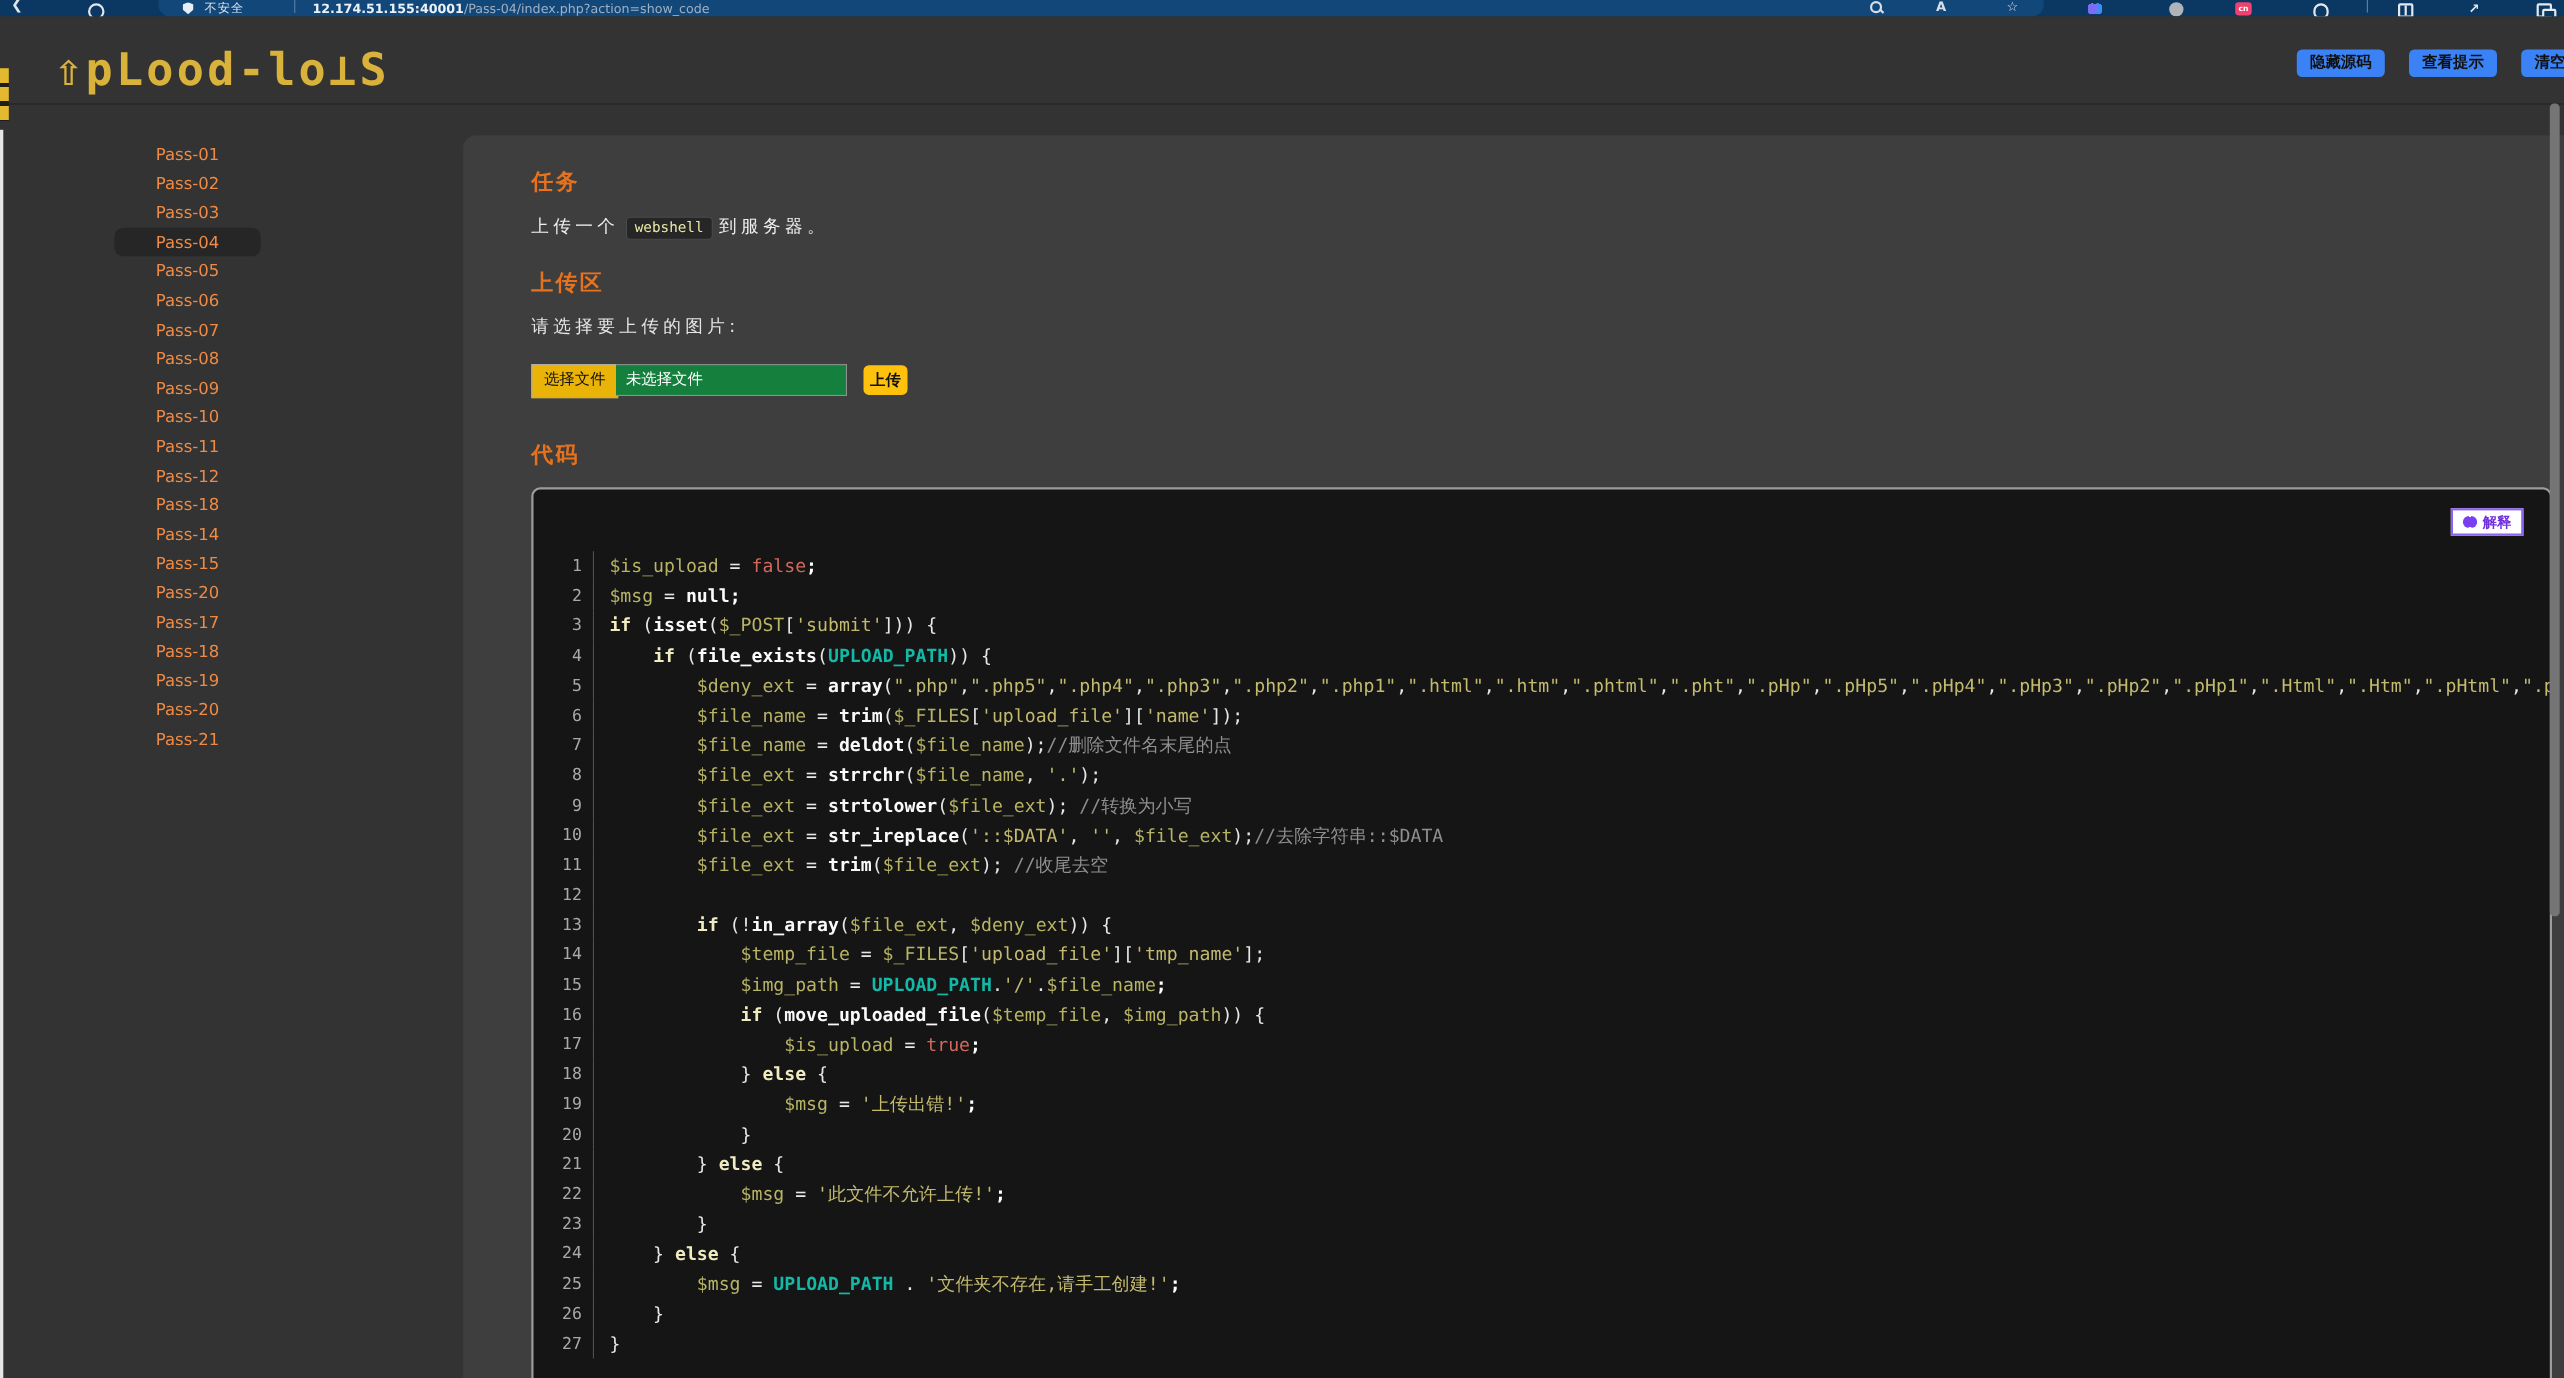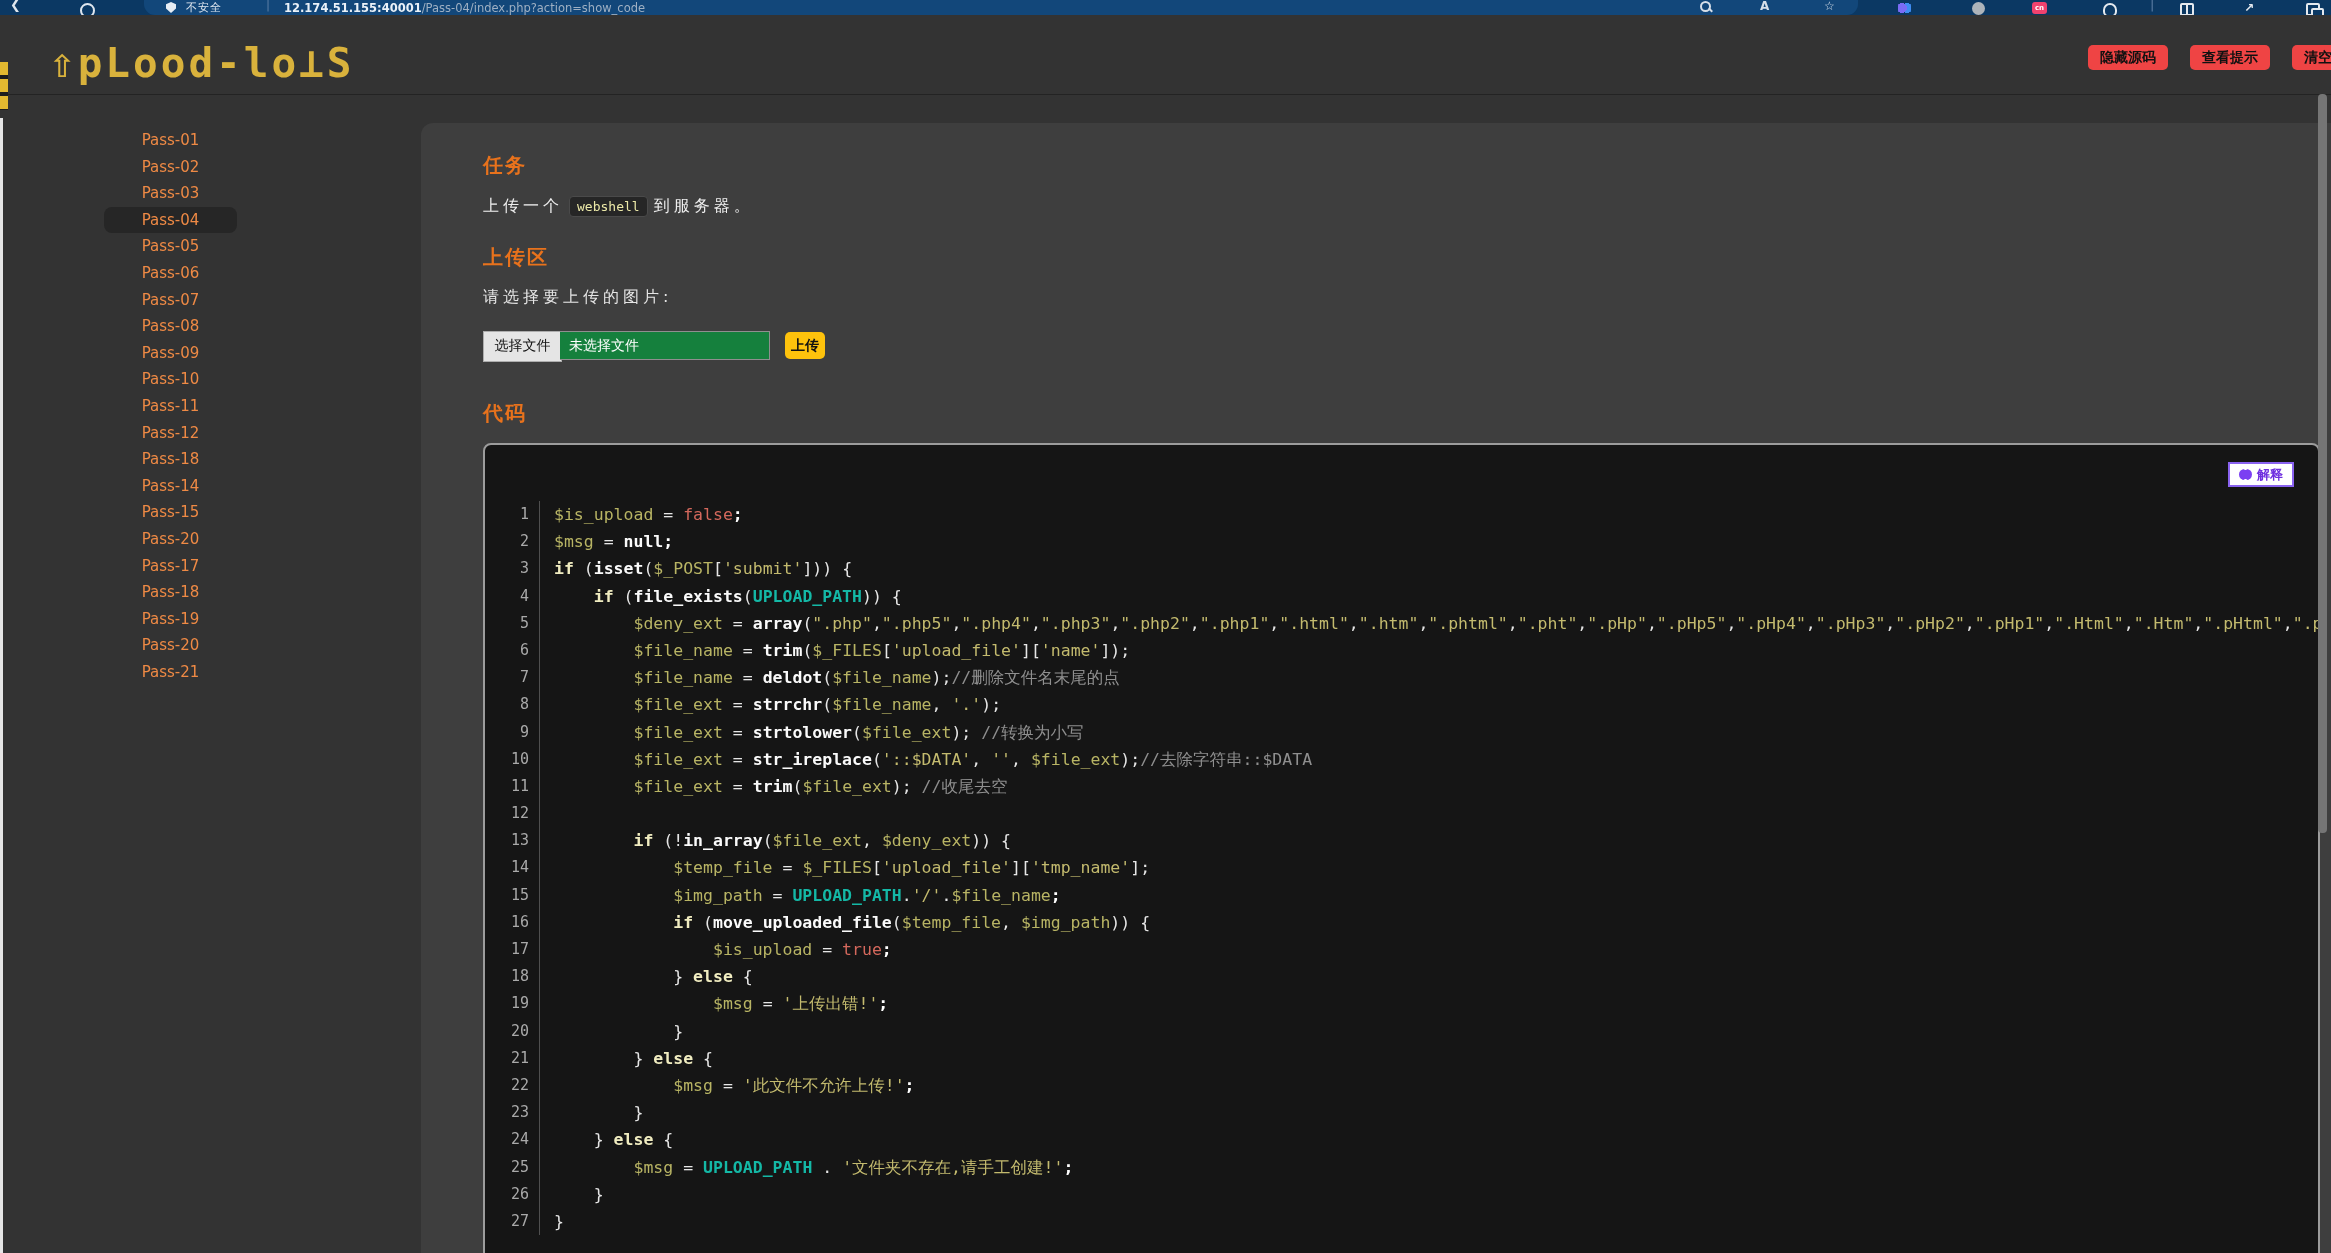--- a/index.html
+++ b/index.html
@@ -33,41 +33,41 @@
   .sq-ic.copy::after{content:"";position:absolute;left:3px;top:3px;width:9px;height:8px;border:2px solid #e4e9ef;
                      border-radius:2px;background:#0b3863;}
   .share-arrow{position:absolute;top:1px;color:#e4e9ef;font-size:12px;font-weight:bold;}
 
   
   .header{position:absolute;left:0;top:15px;width:2331px;height:79px;background:#333;border-bottom:1px solid #232323;}
   .logo{position:absolute;left:50px;top:24px;font-family:"DejaVu Sans Mono","Liberation Mono",monospace;
         font-size:41px;font-weight:bold;color:#d9b23c;letter-spacing:3px;}
   .logo-sliver{position:absolute;left:0;top:47px;width:8px;height:48px;
         background:repeating-linear-gradient(180deg,#e3b930 0 13px,#1d1d1d 13px 17px);}
-  .hbtn{position:absolute;top:30px;height:25px;background:#ef4444;border:none;border-radius:5px;
+  .hbtn{position:absolute;top:30px;height:25px;background:#3b82f6;border:none;border-radius:5px;
         font-family:inherit;font-size:14px;font-weight:bold;color:#111;padding:0 12px;text-align:left;
         line-height:25px;white-space:nowrap;}
 
   
   .left-strip{position:absolute;left:0;top:118px;width:3px;height:1135px;background:#e6e6e6;}
   .sidebar{position:absolute;left:104px;top:127px;width:133px;}
   .side-item{height:26.6px;line-height:26.6px;text-align:center;color:#ef8a45;font-size:15px;
              border-radius:8px;cursor:pointer;}
   .side-item.active{background:#262626;}
 
   
   .panel{position:absolute;left:421px;top:123px;right:0;bottom:0;background:#3e3e3e;border-top-left-radius:12px;}
   .h-orange{position:absolute;left:62px;color:#e8721c;font-size:20px;font-weight:bold;letter-spacing:2px;}
   .task-line{position:absolute;left:62px;top:73px;color:#efefef;font-size:16px;letter-spacing:4px;}
   .code-pill{display:inline-block;background:#262626;border:1px solid #4a4a4a;border-radius:4px;
              padding:2px 7px;margin:0 6px;font-family:"DejaVu Sans Mono","Liberation Mono",monospace;
              font-size:13px;color:#ece9a8;letter-spacing:0;}
   .prompt{position:absolute;left:62px;top:164px;color:#e5e5e5;font-size:16px;letter-spacing:4px;}
   .file-row{position:absolute;left:62px;top:208px;height:29px;}
-  .choose-btn{position:absolute;left:0;top:0;width:77px;height:29px;background:#e5e5e5;border:1px solid #adadad;
+  .choose-btn{position:absolute;left:0;top:0;width:77px;height:29px;background:#eab308;border:1px solid #adadad;
               color:#111;font-size:14px;font-family:inherit;line-height:27px;text-align:center;}
   .file-box{position:absolute;left:77px;top:0;width:200px;height:27px;background:#15803d;border:1px solid #8f8f8f;
             border-left:none;color:#fff;font-size:14px;line-height:27px;padding-left:9px;}
   .upload-btn{position:absolute;left:302px;top:1px;width:40px;height:27px;background:#fec20c;border:none;
               border-radius:5px;font-family:inherit;font-size:14px;font-weight:bold;color:#111;}
 
   
   .code-card{position:absolute;left:62px;top:320px;width:1833px;height:824px;background:#151515;
              border:2px solid #9c9c9c;border-radius:8px 8px 0 0;overflow:hidden;}
   .explain-btn{position:absolute;top:17px;right:24px;height:25px;background:#fff;border:2px solid #8a63f0;

